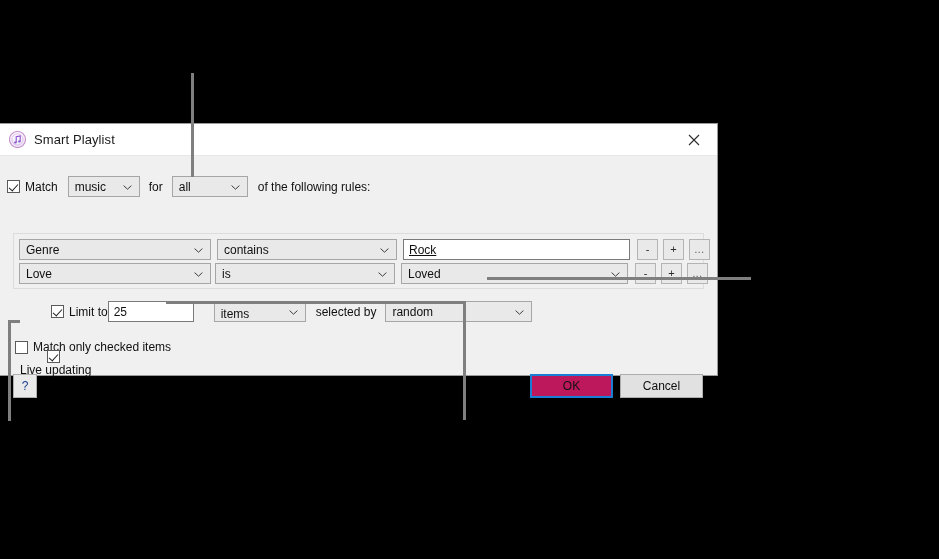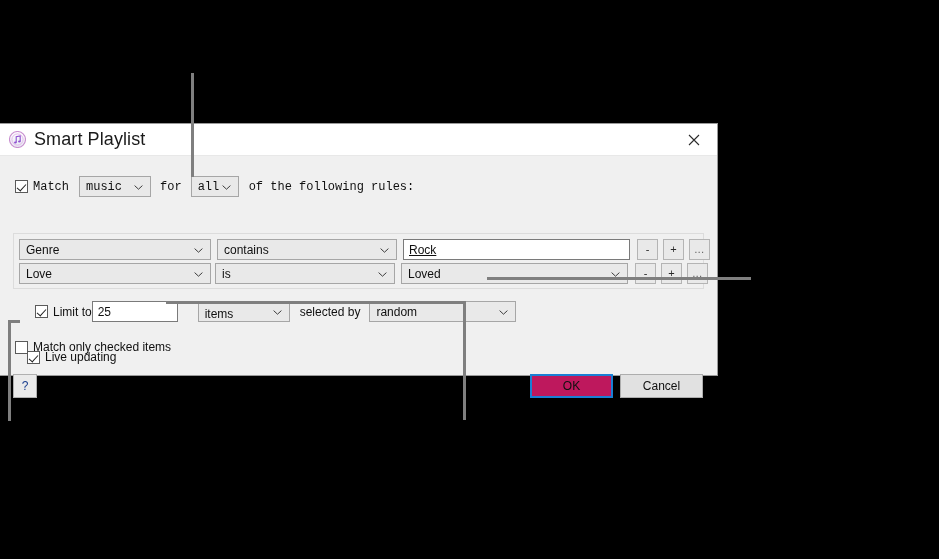--- a/index.html
+++ b/index.html
@@ -47,21 +47,21 @@
     box-sizing: border-box;
   }
   .app-icon {
     width: 17px;
     height: 17px;
     margin-left: 10px;
     flex: 0 0 auto;
   }
   .title-text {
     margin-left: 8px;
-    font-size: 18px;
+    font-size: 13px;
     color: #1a1a1a;
     letter-spacing: 0.1px;
   }
   .close-btn {
     position: absolute;
     right: 0;
     top: 0;
     width: 46px;
     height: 31px;
     display: flex;
@@ -255,31 +255,31 @@
     <span class="title-text">Smart Playlist</span>
     <span class="close-btn">
       <svg viewBox="0 0 12 12" width="12" height="12">
         <path d="M1 1 L11 11 M11 1 L1 11" stroke="#2b2b2b" stroke-width="1.1"></path>
       </svg>
     </span>
   </div>
 
   <div class="dlg-body">
 
-    <div class="row" style="left:16px; top:20px;font-family:Liberation Mono, monospace;">
+    <div class="row" style="left:8px; top:20px;">
       <span class="cb checked"></span>
       <span class="lbl" style="margin-left:5px;">Match</span>
       <span class="combo" style="width:72px; margin-left:10px;">
         <span>music</span>
         <svg class="chev" viewBox="0 0 9 5">
             <path d="M0.6 0.6 L4.5 4.2 L8.4 0.6" fill="none" stroke="#3c3c3c" stroke-width="1"></path>
           </svg>
       </span>
       <span class="lbl" style="margin-left:9px;">for</span>
-      <span class="combo" style="width:48px; margin-left:9px;align-items:center;">
+      <span class="combo" style="width:76px; margin-left:9px;align-items:center;">
         <span>all</span>
         <svg class="chev" viewBox="0 0 9 5">
             <path d="M0.6 0.6 L4.5 4.2 L8.4 0.6" fill="none" stroke="#3c3c3c" stroke-width="1"></path>
           </svg>
       </span>
       <span class="lbl" style="margin-left:10px;">of the following rules:</span>
     </div>
 
     <div class="rules-panel">
 
@@ -322,21 +322,21 @@
           <svg class="chev" viewBox="0 0 9 5">
               <path d="M0.6 0.6 L4.5 4.2 L8.4 0.6" fill="none" stroke="#3c3c3c" stroke-width="1"></path>
             </svg>
         </span>
         <span class="sqbtn" style="margin-left:7px;">-</span>
         <span class="sqbtn" style="margin-left:5px;">+</span>
         <span class="sqbtn ell" style="margin-left:5px;">...</span>
       </div>
     </div>
 
-    <div class="row" style="left:16px; top:145px;padding-left:20px;">
+    <div class="row" style="left:32px; top:145px;padding-left:20px;">
       <span class="cb checked"></span>
       <span class="lbl" style="margin-left:5px;">Limit to</span>
       <span class="txt" style="width:86px; ">
         <span>25</span>
       </span>
       <span class="combo" style="width:92px; margin-left:20px;align-items:flex-end;">
         <span>items</span>
         <svg class="chev" viewBox="0 0 9 5">
             <path d="M0.6 0.6 L4.5 4.2 L8.4 0.6" fill="none" stroke="#3c3c3c" stroke-width="1"></path>
           </svg>
@@ -348,21 +348,21 @@
             <path d="M0.6 0.6 L4.5 4.2 L8.4 0.6" fill="none" stroke="#3c3c3c" stroke-width="1"></path>
           </svg>
       </span>
     </div>
 
     <div class="row" style="left:16px; top:184px;">
       <span class="cb"></span>
       <span class="lbl" style="margin-left:5px;">Match only checked items</span>
     </div>
 
-    <div class="row" style="left:28px; top:194px;">
+    <div class="row" style="left:16px; top:194px;flex-direction:column;">
       <span class="cb checked"></span>
       <span class="lbl" style="margin-left:5px;">Live updating</span>
     </div>
 
     <div class="helpbtn">?</div>
 
     <div class="pbtn default" style="position:absolute; left:531px; top:218px;">OK</div>
     <div class="pbtn" style="position:absolute; left:621px; top:218px;">Cancel</div>
 
   </div>

